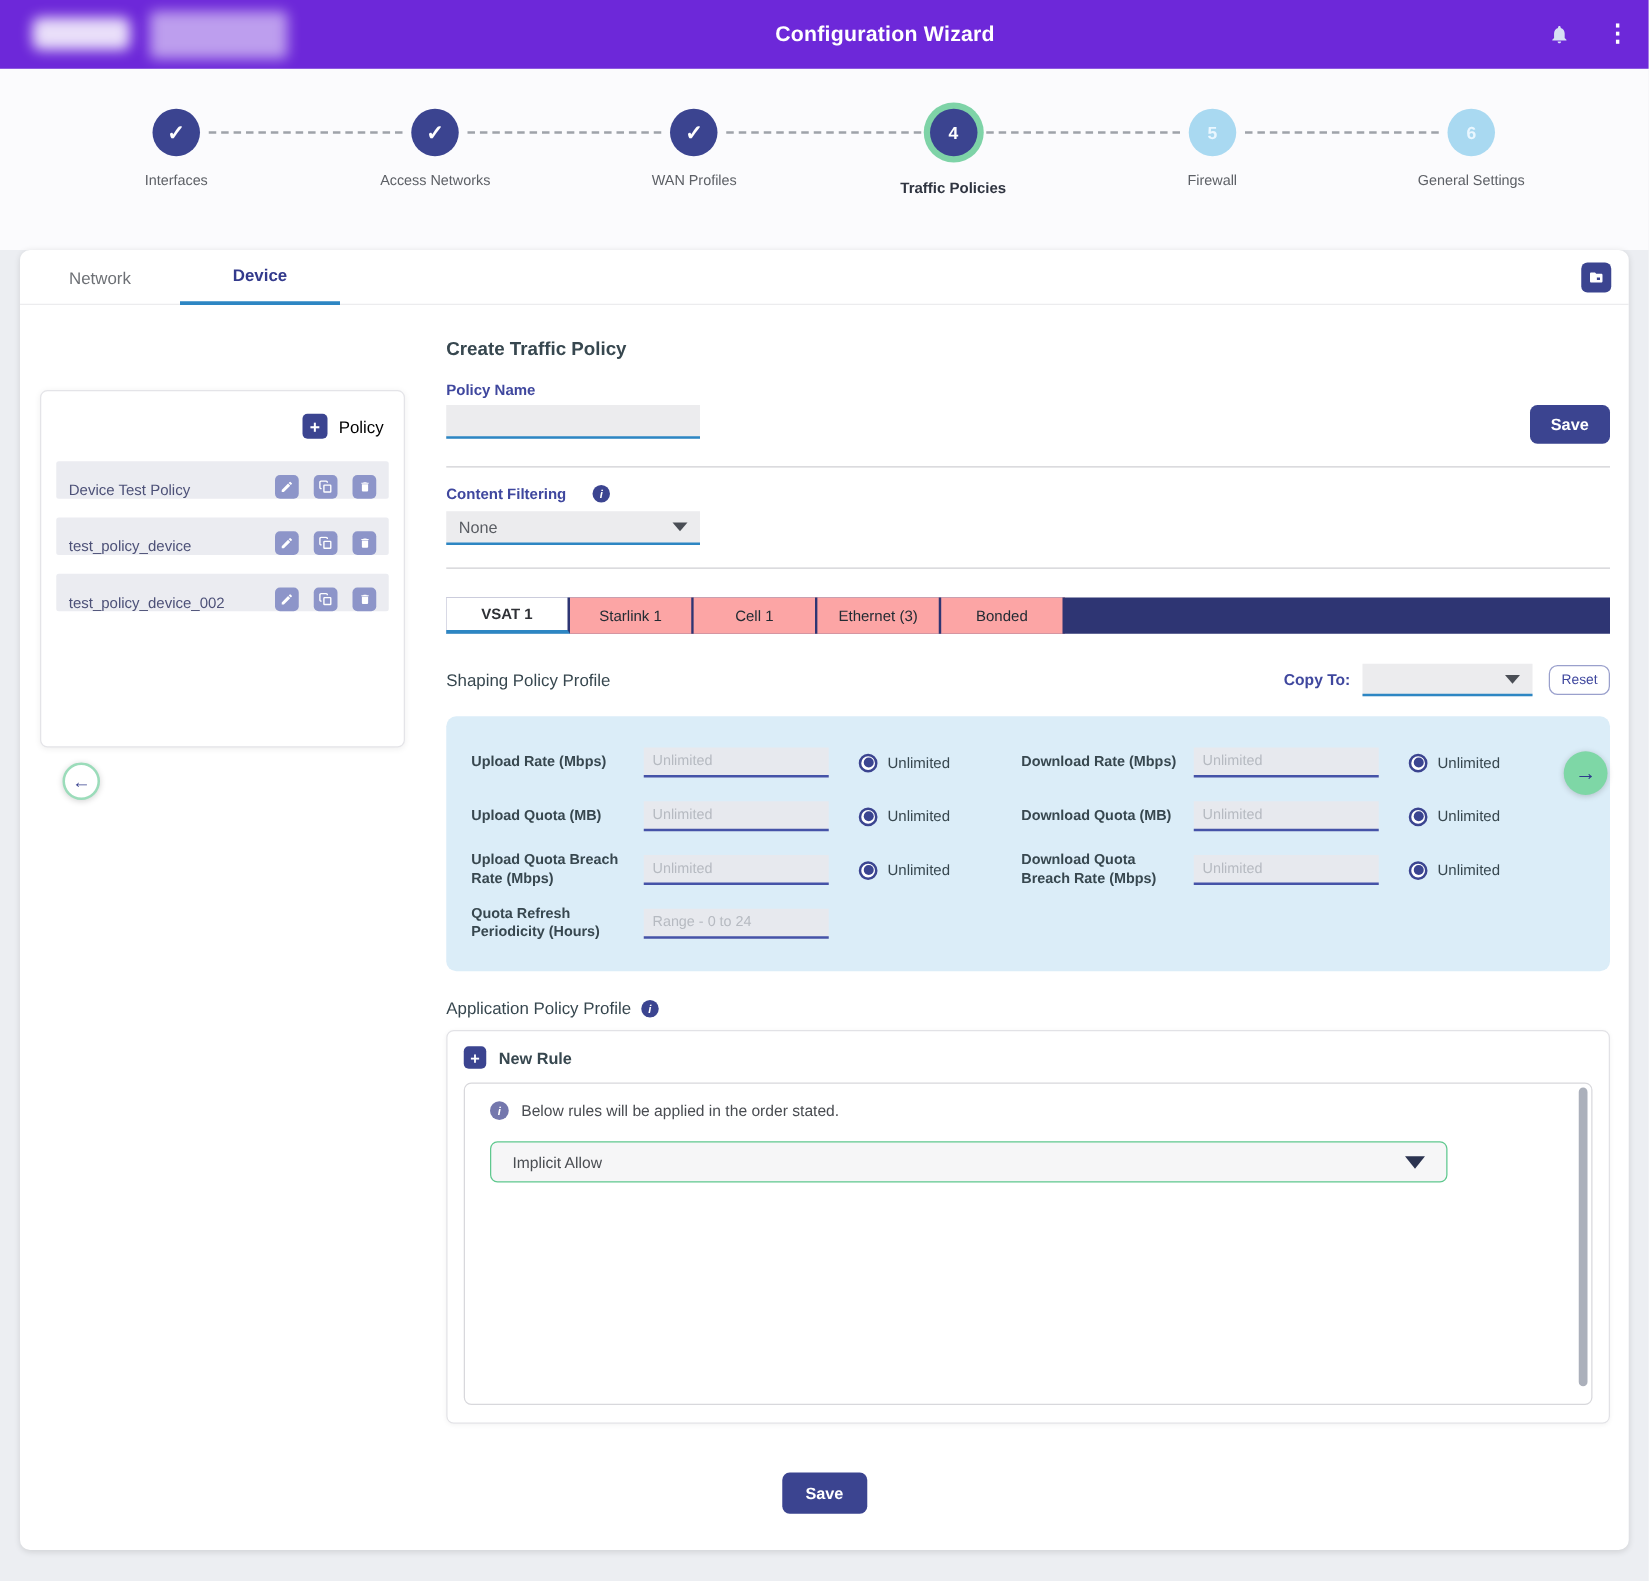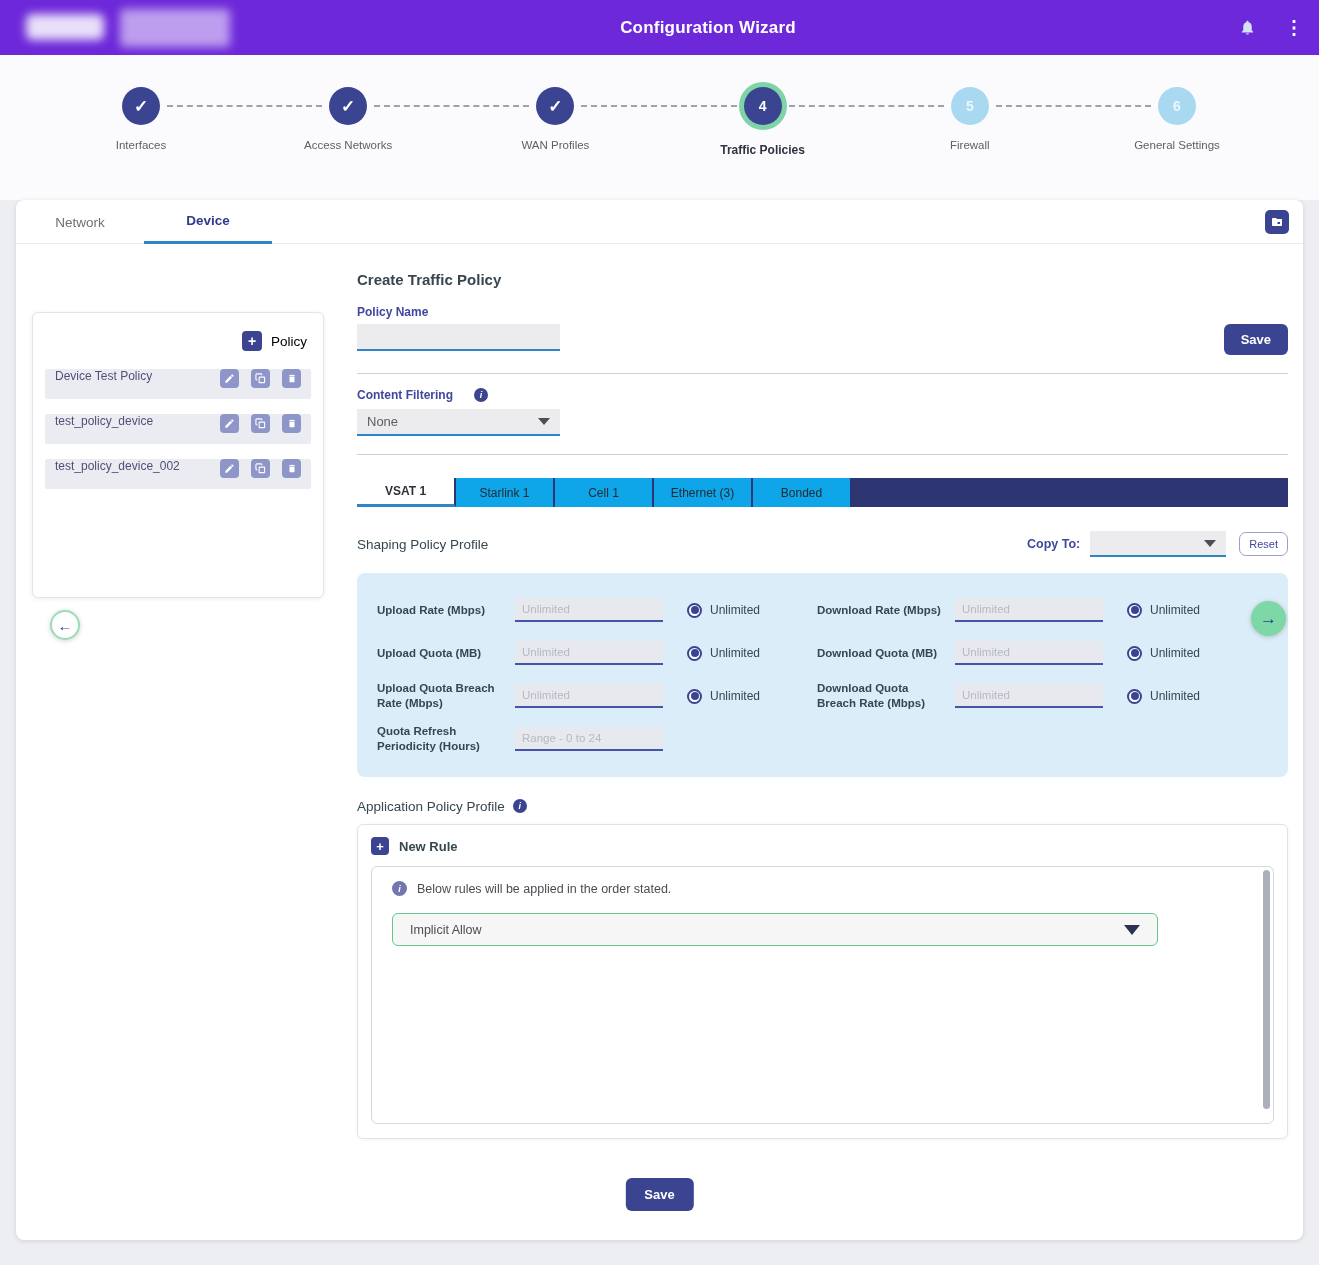--- a/index.html
+++ b/index.html
@@ -46,21 +46,21 @@
   .folder-btn { position:absolute; right:14px; top:10px; width:24px; height:24px; background:#3b4490;
     border-radius:5px; display:flex; align-items:center; justify-content:center; cursor:pointer; }
 
   
   .policy-panel { position:absolute; left:16px; top:112px; width:292px; height:286px; background:#fff;
     border:1px solid #e4e4e8; border-radius:6px; box-shadow:0 1px 5px rgba(0,0,0,.07); padding:14px 12px; }
   .add-policy-row { display:flex; justify-content:flex-end; align-items:center; gap:9px; margin:4px 4px 18px 0; cursor:pointer; }
   .plus-btn { width:20px; height:20px; background:#3b4490; border-radius:4px; color:#fff; font-size:14px;
     font-weight:bold; display:flex; align-items:center; justify-content:center; line-height:1; }
   .add-policy-label { font-size:13.5px; color:#000000; }
-  .policy-row { height:30px; background:#ebecf1; border-radius:2px; display:flex; align-items:flex-start;
+  .policy-row { height:30px; background:#ebecf1; border-radius:2px; display:flex; align-items:flex-end;
     padding:0 10px; margin-bottom:15px; }
   .policy-name { font-size:12px; color:#4d5178; flex:1; }
   .row-icons { display:flex; gap:12px; }
   .icon-btn { width:19px; height:19px; background:#8d95c9; border-radius:4px; display:flex;
     align-items:center; justify-content:center; cursor:pointer; }
 
   .back-btn { position:absolute; left:34px; top:410px; width:30px; height:30px; border-radius:50%;
     background:#fff; border:2px solid #9bdcba; box-shadow:0 1px 5px rgba(0,0,0,.18);
     display:flex; align-items:center; justify-content:center; color:#3b4490; font-size:15px; font-weight:bold; cursor:pointer; }
 
@@ -77,21 +77,21 @@
   .label-row { display:flex; align-items:center; gap:21px; margin-top:14px; }
   .info-badge { width:14px; height:14px; border-radius:50%; background:#3b4490; color:#fff; font-size:9px;
     font-weight:bold; display:flex; align-items:center; justify-content:center; flex:none; font-style:italic; }
   .select-box { width:203px; height:27px; background:#ececee; border-bottom:2px solid #2d86c3; margin-top:7px;
     display:flex; align-items:center; padding:0 10px; font-size:13px; color:#5a5d63; cursor:pointer; }
   .caret { margin-left:auto; width:0; height:0; border-left:6px solid transparent; border-right:6px solid transparent;
     border-top:7px solid #4a4e55; }
 
   .if-tabbar { margin-top:23px; height:29px; background:#2e3573; display:flex; }
   .if-tab { width:99px; height:29px; display:flex; align-items:center; justify-content:center; font-size:12px;
-    color:#222b33; background:#0ea5e9; border-right:2px solid #2e3573; cursor:pointer; }
+    color:#222b33; background:#fca5a5; border-right:2px solid #2e3573; cursor:pointer; }
   .if-tab.active { background:#fff; color:#2f3136; font-weight:bold; border-bottom:3px solid #2d86c3; }
 
   .shaping-header { margin-top:24px; display:flex; align-items:center; }
   .section-title { font-size:13.5px; color:#37474f; }
   .copyto-label { margin-left:auto; font-size:12.5px; font-weight:bold; color:#3f479e; margin-right:10px; }
   .copyto-select { width:136px; height:26px; background:#ececee; border-bottom:2px solid #2d86c3;
     display:flex; align-items:center; padding:0 10px; cursor:pointer; }
   .reset-btn { margin-left:13px; background:#fff; border:1px solid #9aa0cc; border-radius:7px; color:#3f479e;
     font-size:11px; padding:5px 9px; cursor:pointer; font-family:"Liberation Sans",sans-serif; }
 
@@ -104,21 +104,21 @@
     padding:0 7px; font-size:11.5px; color:#333; outline:none; font-family:"Liberation Sans",sans-serif; }
   .f-input::placeholder { color:#b6bac1; }
   .radio-outer { width:15px; height:15px; border:2px solid #3b4490; border-radius:50%; margin-left:24px;
     display:flex; align-items:center; justify-content:center; flex:none; cursor:pointer; background:#fff; }
   .radio-dot { width:8px; height:8px; background:#3b4490; border-radius:50%; }
   .radio-label { margin-left:8px; font-size:12px; color:#37474f; }
   .next-btn { position:absolute; right:2px; top:28px; width:35px; height:35px; border-radius:50%;
     background:#7ed7a6; display:flex; align-items:center; justify-content:center; color:#2e3a8c;
     font-size:17px; font-weight:bold; box-shadow:0 1px 5px rgba(0,0,0,.2); cursor:pointer; }
 
-  .app-header { margin-top:22px; display:flex; align-items:flex-start; gap:8px; }
+  .app-header { margin-top:22px; display:flex; align-items:center; gap:8px; }
   .app-box { margin-top:10px; border:1px solid #e2e2e6; border-radius:6px; padding:12px 13px 14px;
     box-shadow:0 1px 4px rgba(0,0,0,.05); }
   .new-rule-row { display:flex; align-items:center; gap:10px; cursor:pointer; }
   .new-rule-label { font-size:13px; font-weight:bold; color:#37474f; }
   .rules-box { margin-top:11px; border:1px solid #d8d8dc; border-radius:6px; height:258px; position:relative;
     padding:14px 20px; }
   .rules-info { display:flex; align-items:center; gap:10px; font-size:12.5px; color:#4a4d52; }
   .rule-info-badge { width:15px; height:15px; border-radius:50%; background:#7477ad; color:#fff; font-size:9px;
     font-weight:bold; font-style:italic; display:flex; align-items:center; justify-content:center; flex:none; }
   .rule-row { margin-top:17px; margin-right:95px; height:33px; background:#f6f6f7; border:1px solid #5fc88e;

